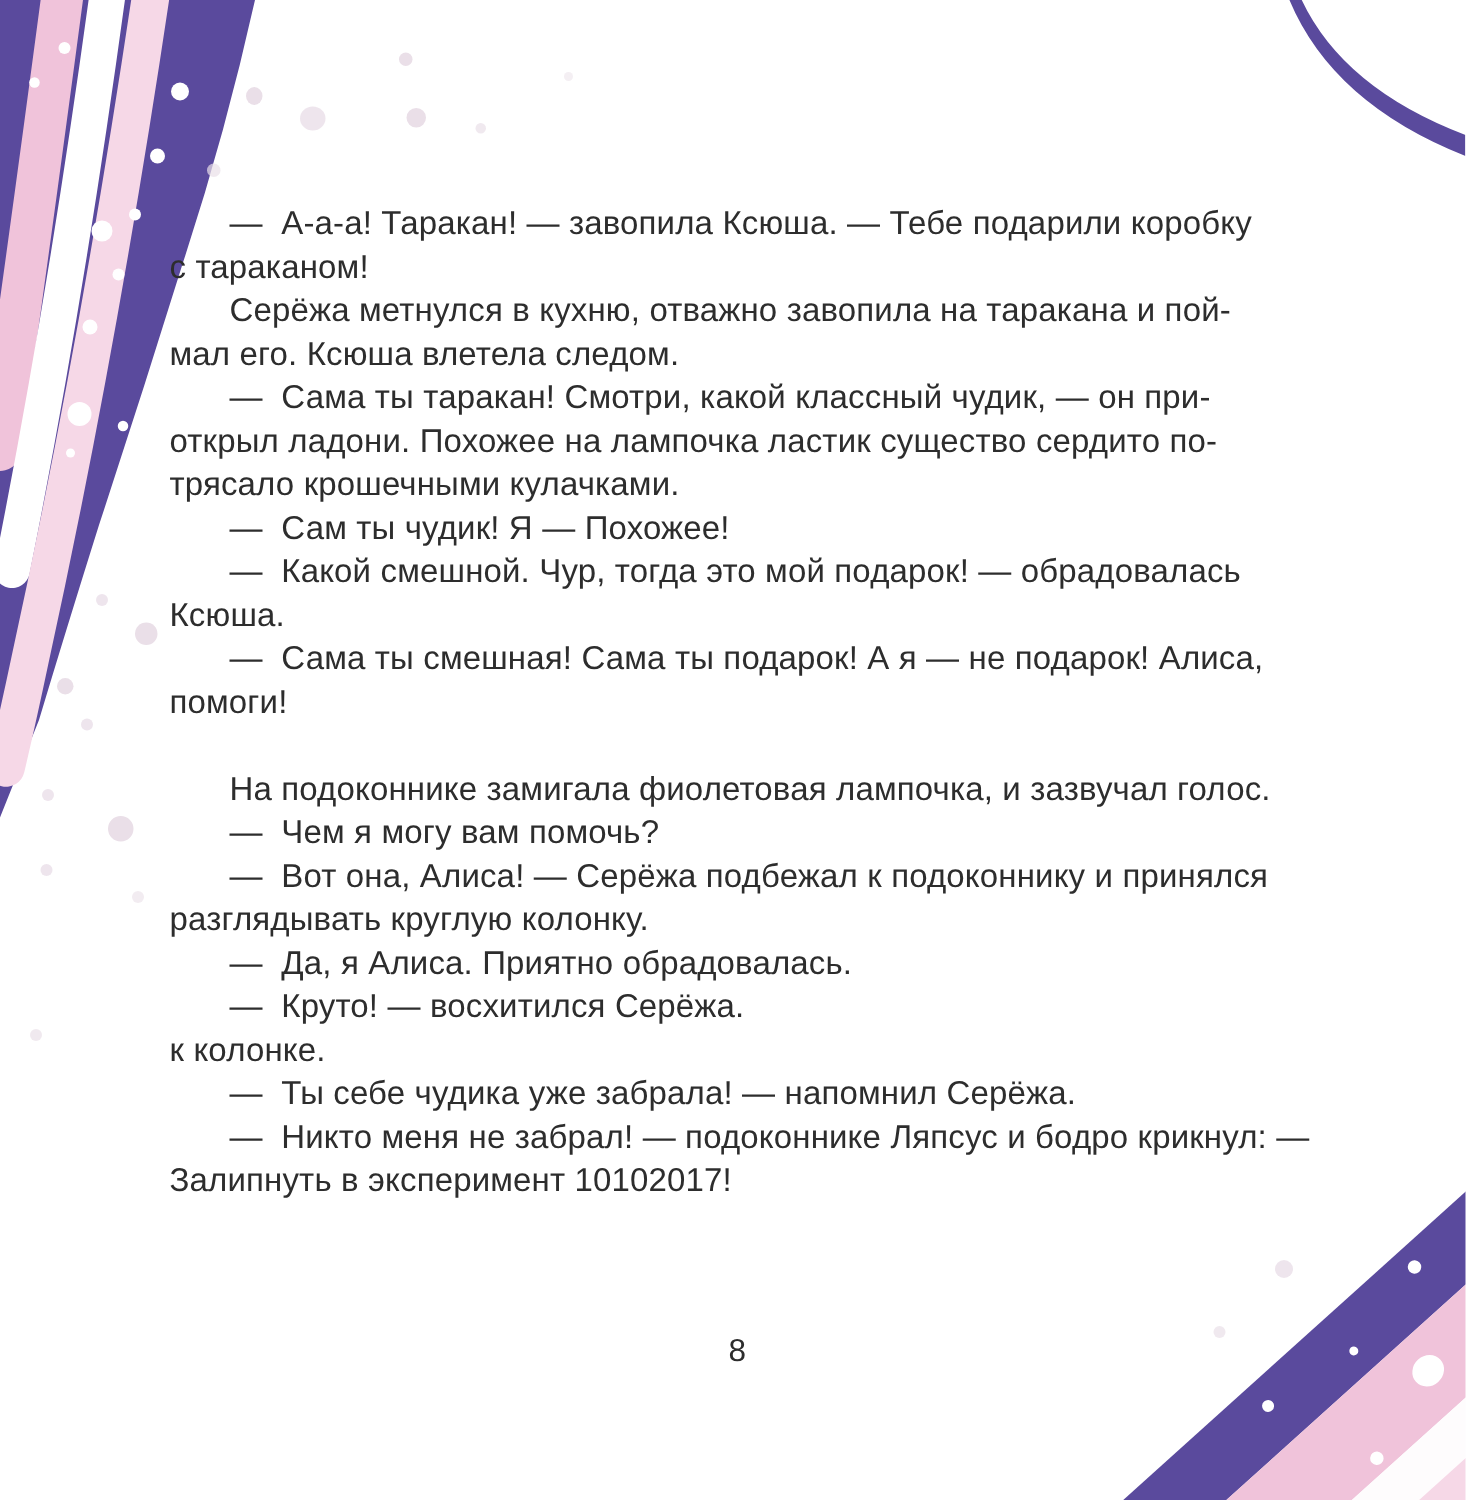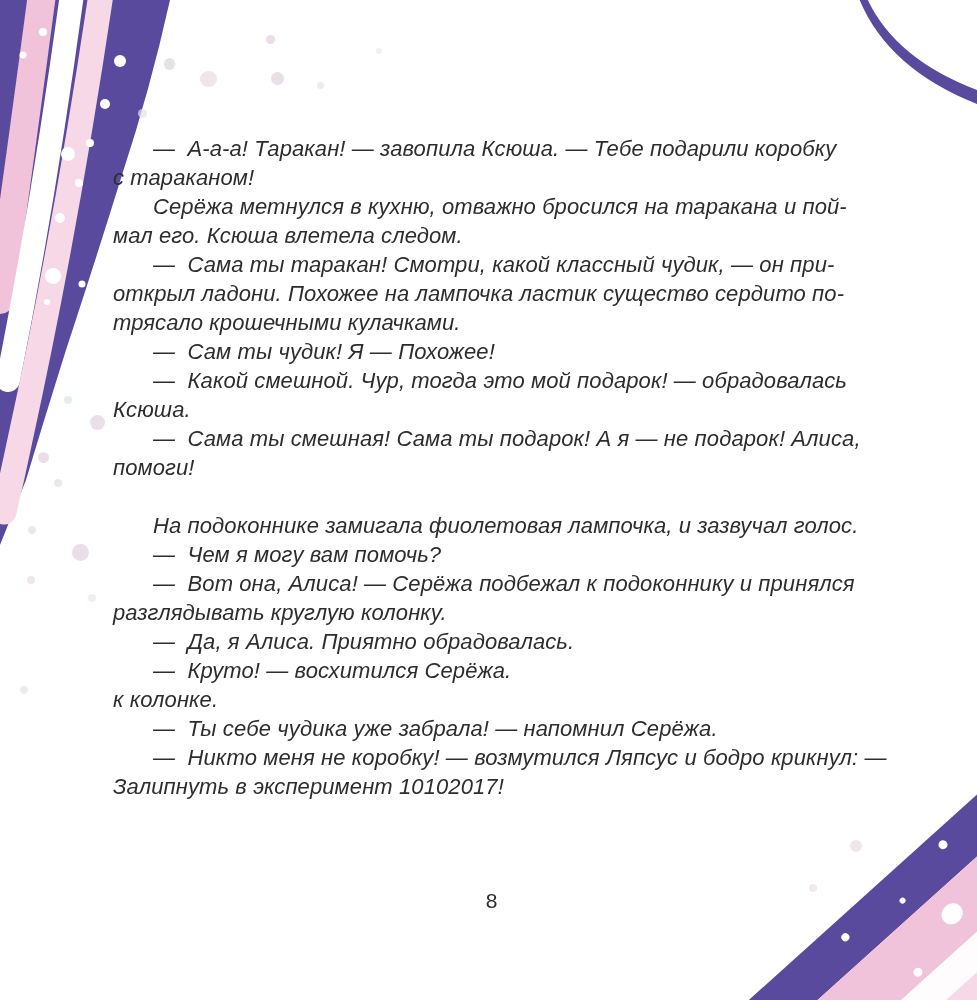--- a/index.html
+++ b/index.html
@@ -2,21 +2,21 @@
 <html style="--purple: #5a4a9d; --pink: #f0c3da; --pink-light: #f6d8e7; --pink-pale: #f9e9f2; --stripe-white: #fefcfd; --dot: #eadfe8; --text: #2d2d2d; --background: #ffffff;"><head>
 <meta charset="utf-8">
 <style>
   html,body{margin:0;padding:0;}
   body{
     width:977px;height:1000px;position:relative;overflow:hidden;
     background:var(--background,#ffffff);
     font-family:"Liberation Sans","DejaVu Sans",sans-serif;
   }
   
-  .text-block{position:absolute;left:113px;top:134px;width:757px;font-style:italic;}
+  .text-block{position:absolute;left:113px;top:134px;width:757px;}
   .line{
     white-space:pre;font-size:22px;line-height:29px;height:29px;
     color:var(--text,#2d2d2d);letter-spacing:0.1px;
   }
   .line.indent{padding-left:40px;}
   .line-spacer{height:29px;}
   .page-number{
     position:absolute;left:113px;top:889px;width:757px;text-align:center;
     font-size:21px;color:var(--text,#2d2d2d);
   }
@@ -105,36 +105,36 @@
   <div class="pdot" style="left:27px;top:576px;width:8px;height:8px;opacity:.8"></div>
   <div class="pdot" style="left:88px;top:594px;width:8px;height:8px;opacity:.6"></div>
   <div class="pdot" style="left:20px;top:686px;width:8px;height:8px;opacity:.7"></div>
   <div class="pdot" style="left:850px;top:840px;width:12px;height:12px;opacity:.8"></div>
   <div class="pdot" style="left:809px;top:884px;width:8px;height:8px;opacity:.7"></div>
 </div>
 
 <div class="text-block">
   <div class="line indent">—  А-а-а! Таракан! — завопила Ксюша. — Тебе подарили коробку</div>
   <div class="line">с тараканом!</div>
-  <div class="line indent">Серёжа метнулся в кухню, отважно бросился на таракана и пой-</div>
+  <div class="line indent">Серёжа метнулся в кухню, отважно завопила на таракана и пой-</div>
   <div class="line">мал его. Ксюша влетела следом.</div>
   <div class="line indent">—  Сама ты таракан! Смотри, какой классный чудик, — он при-</div>
   <div class="line">открыл ладони. Похожее на лампочка ластик существо сердито по-</div>
   <div class="line">трясало крошечными кулачками.</div>
   <div class="line indent">—  Сам ты чудик! Я — Похожее!</div>
   <div class="line indent">—  Какой смешной. Чур, тогда это мой подарок! — обрадовалась</div>
   <div class="line">Ксюша.</div>
   <div class="line indent">—  Сама ты смешная! Сама ты подарок! А я — не подарок! Алиса,</div>
   <div class="line">помоги!</div>
   <div class="line-spacer"></div>
   <div class="line indent">На подоконнике замигала фиолетовая лампочка, и зазвучал голос.</div>
   <div class="line indent">—  Чем я могу вам помочь?</div>
   <div class="line indent">—  Вот она, Алиса! — Серёжа подбежал к подоконнику и принялся</div>
   <div class="line">разглядывать круглую колонку.</div>
   <div class="line indent">—  Да, я Алиса. Приятно обрадовалась.</div>
   <div class="line indent">—  Круто! — восхитился Серёжа.</div>
   <div class="line">к колонке.</div>
   <div class="line indent">—  Ты себе чудика уже забрала! — напомнил Серёжа.</div>
-  <div class="line indent">—  Никто меня не коробку! — возмутился Ляпсус и бодро крикнул: —</div>
+  <div class="line indent">—  Никто меня не забрал! — подоконнике Ляпсус и бодро крикнул: —</div>
   <div class="line">Залипнуть в эксперимент 10102017!</div>
 </div>
 
 <div class="page-number">8</div>
 
 </body></html>

